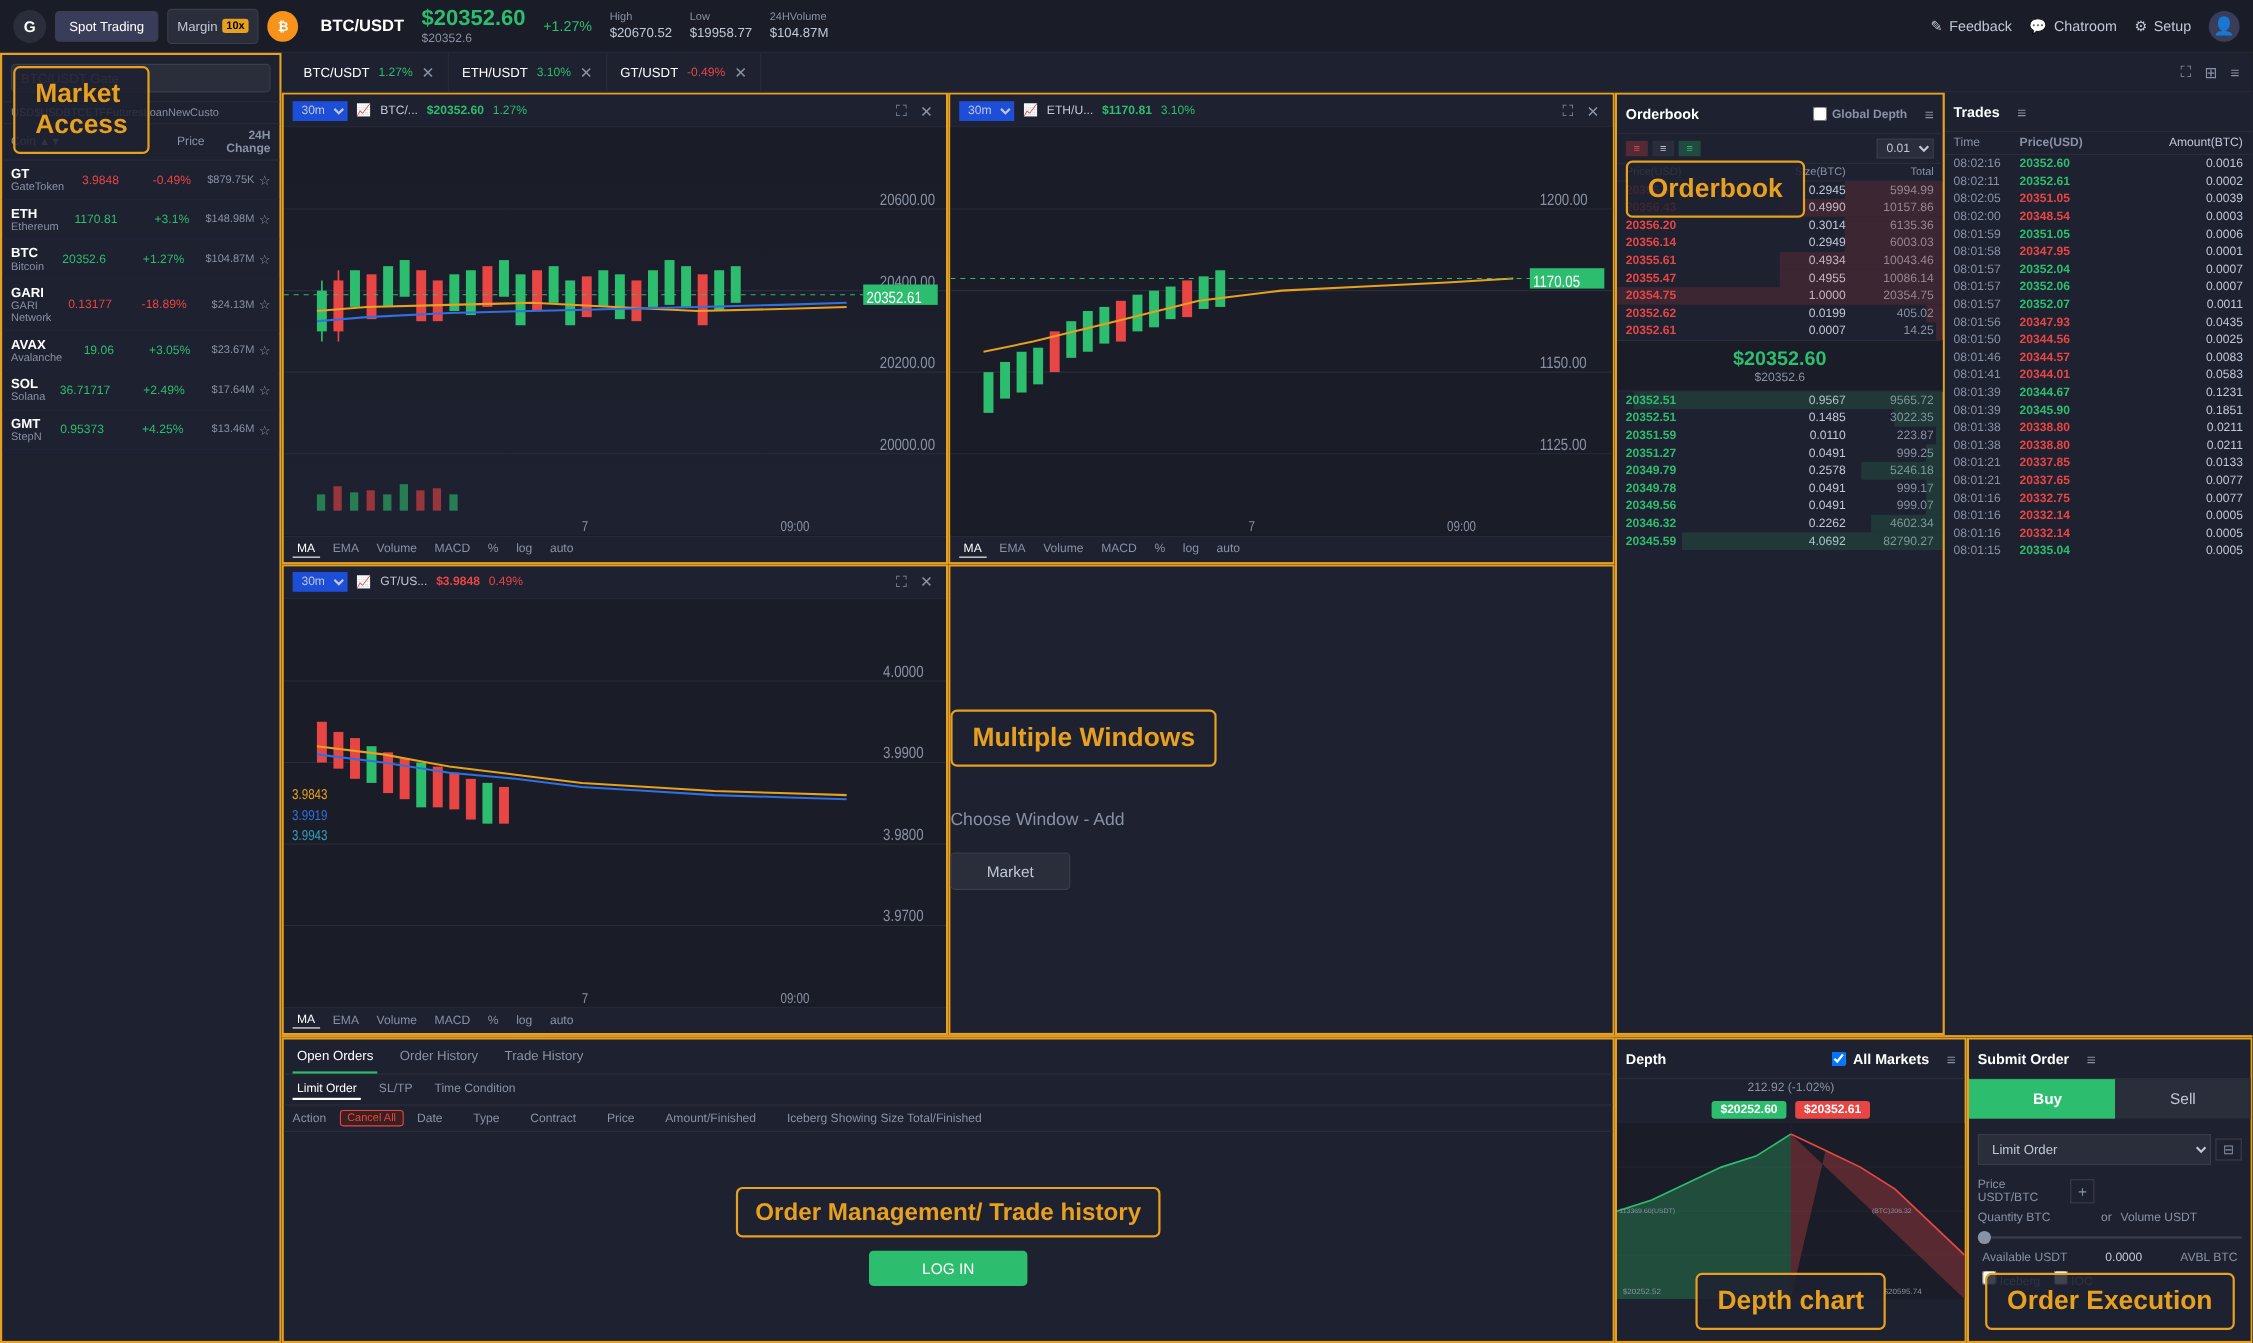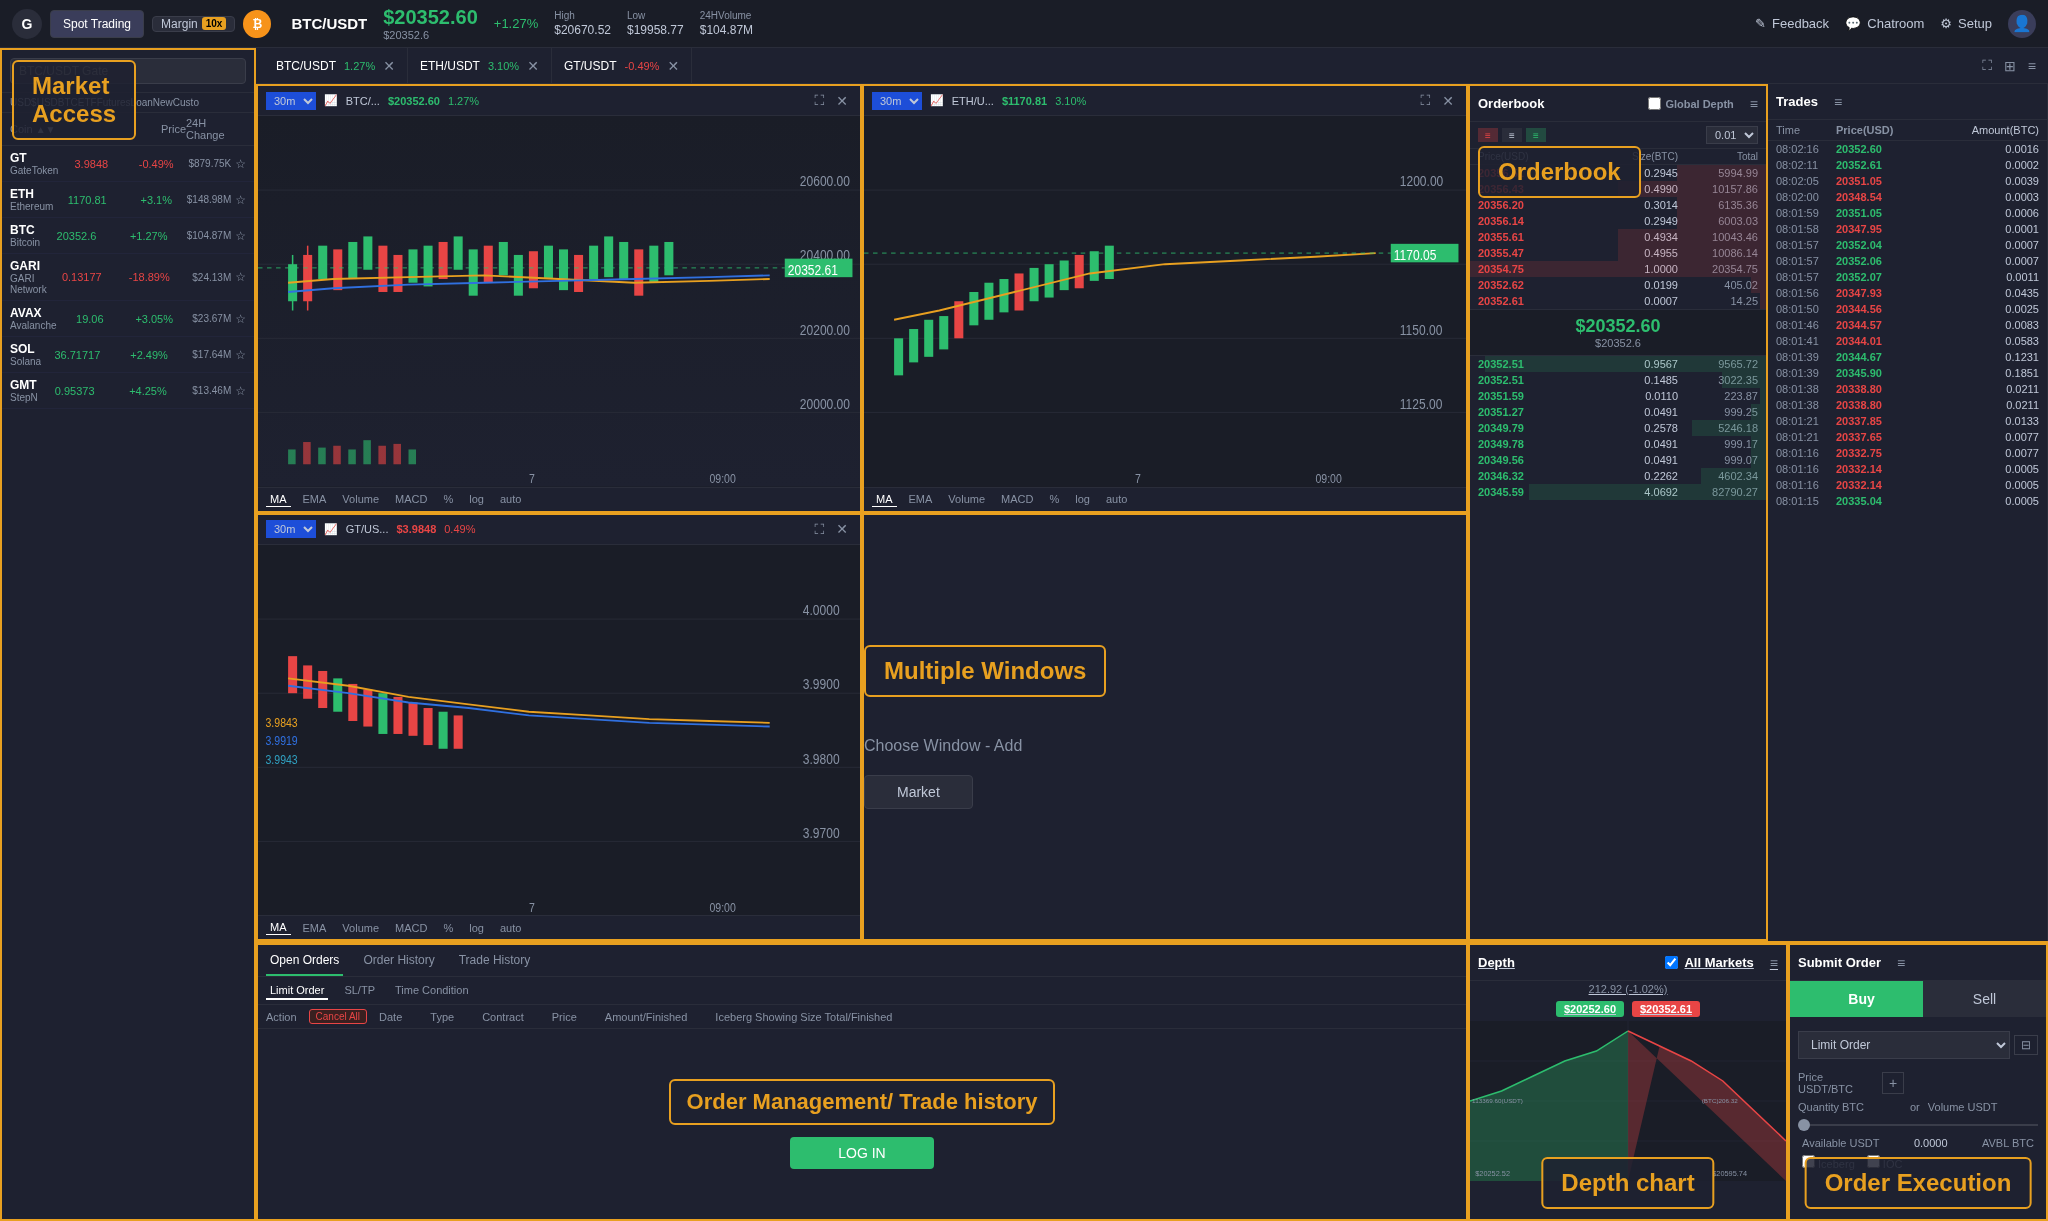--- a/index.html
+++ b/index.html
@@ -45,21 +45,21 @@
     }
     .nav-btn.active { background: #3a3d5a; color: #fff; }
     .margin-btn {
       background: #2a2d3a;
       border: 1px solid #3a3d4a;
       color: #c0c8d8;
       padding: 4px 8px;
       border-radius: 4px;
       cursor: pointer;
       font-size: 12px;
-      height: 16px;
+      height: 32px;
       display: flex; align-items: center; gap: 4px;
     }
     .margin-badge {
       background: #e8a020;
       color: #000;
       border-radius: 3px;
       padding: 1px 4px;
       font-size: 10px;
       font-weight: bold;
     }
@@ -156,21 +156,21 @@
     .coin-list-header {
       display: flex;
       align-items: center;
       padding: 4px 8px;
       border-bottom: 1px solid #2a2d3a;
       font-size: 11px;
       color: #8892a4;
     }
     .coin-list-header .col-coin { flex: 1; }
     .coin-list-header .col-price { width: 80px; text-align: right; }
-    .coin-list-header .col-change { width: 60px; text-align: left; }
+    .coin-list-header .col-change { width: 60px; text-align: right; font-weight: bold; }
     .coin-list-body { flex: 1; overflow-y: auto; }
     .coin-row {
       display: flex;
       align-items: center;
       padding: 5px 8px;
       border-bottom: 1px solid #22253a;
       cursor: pointer;
     }
     .coin-row .col-coin { flex: 1; }
     .coin-name { font-size: 12px; color: #fff; font-weight: bold; }
@@ -1395,21 +1395,21 @@
           <div class="annotation-box">
             <span class="annotation-text">Order Management/ Trade history</span>
           </div>
           <button class="login-btn">LOG IN</button>
         </div>
       </div>
 
       <div style="display:flex;flex-direction:column;width:580px;flex-shrink:0;">
         <div style="display:flex;flex:1;overflow:hidden;">
 
-          <div class="depth-panel border-orange" style="position:relative;text-decoration:underline;">
+          <div class="depth-panel border-orange" style="position:relative;">
             <div class="panel-header">
               <span>Depth</span>
               <div style="margin-left:auto;display:flex;align-items:center;gap:6px;">
                 <input type="checkbox" checked="" style="">
                 <span>All Markets</span>
               </div>
               <span class="panel-menu-icon">≡</span>
             </div>
             <div style="text-align:center;font-size:11px;color:#8892a4;padding:2px;">212.92 (-1.02%)</div>
             <div style="display:flex;justify-content:center;gap:8px;padding:4px;">

